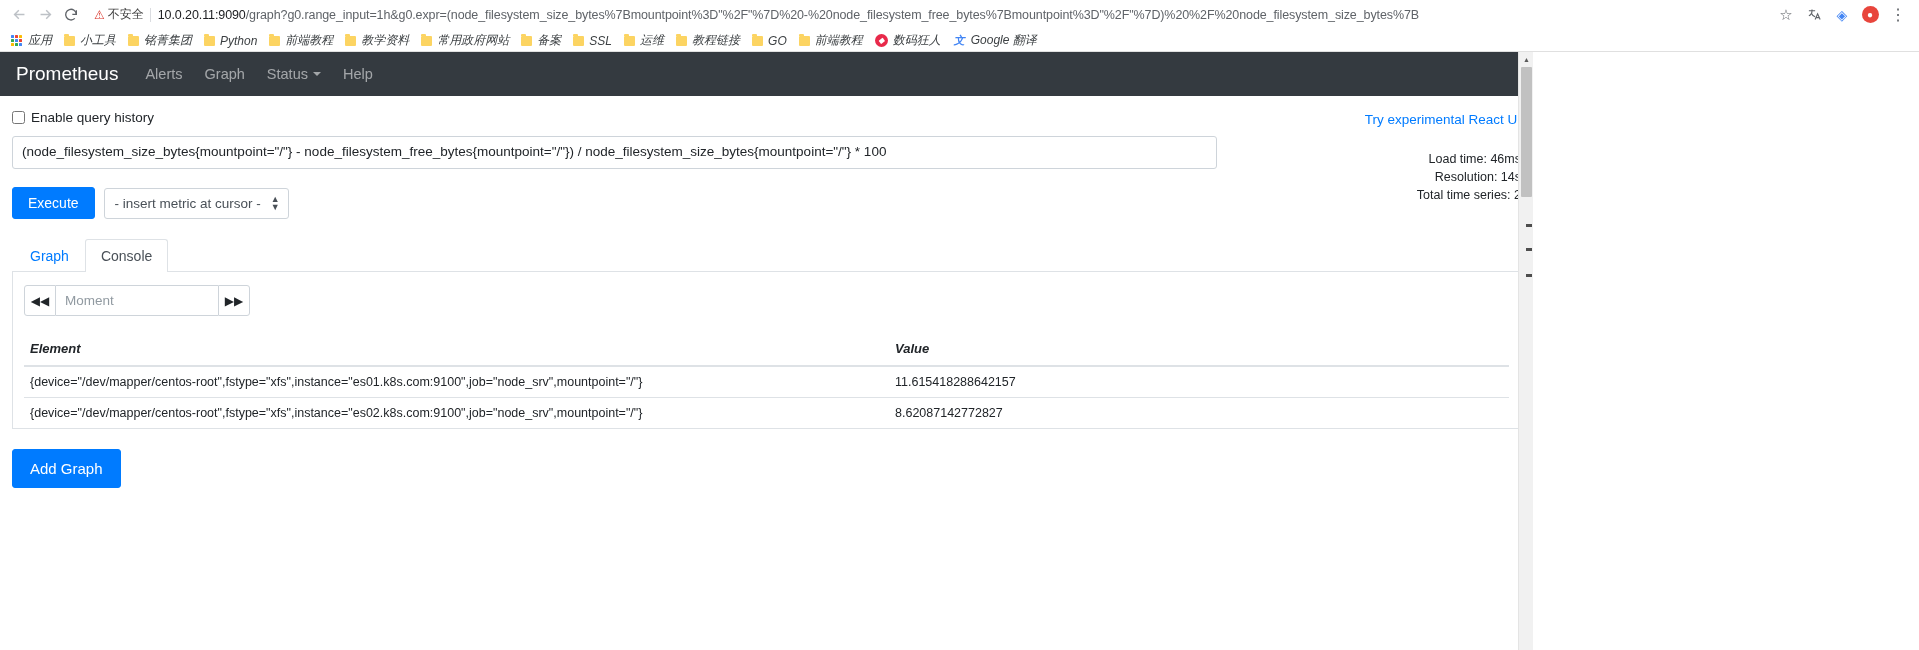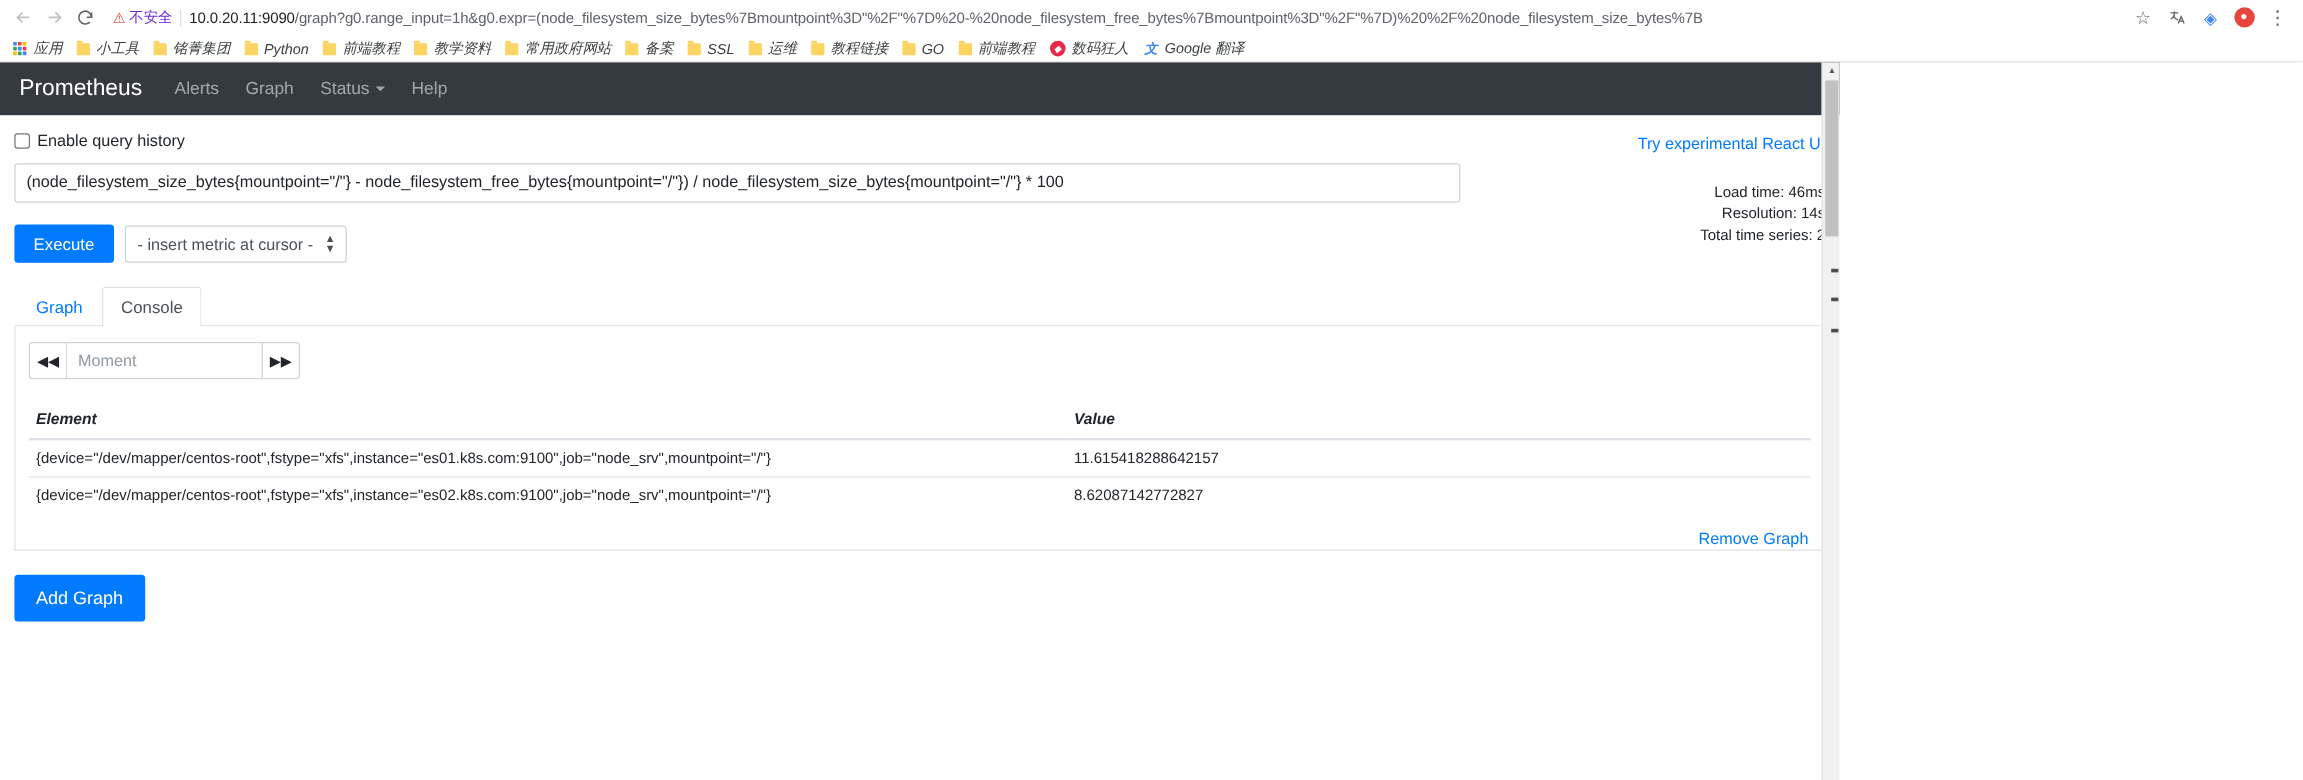--- a/index.html
+++ b/index.html
@@ -45,21 +45,21 @@
     overflow: hidden;
     min-width: 0;
   }
   .sec-warn {
     display: flex; align-items: center;
     gap: 3px;
     padding: 0 6px 0 4px;
     flex: 0 0 auto;
   }
   .sec-warn .tri { color: #d93025; font-size: 12px; line-height: 1; }
-  .sec-warn .txt { color: #6d28d9; font-size: 12px; }
+  .sec-warn .txt { color: #404040; font-size: 12px; }
   .url-sep {
     width: 1px; height: 14px; background: #dadce0; margin-right: 7px; flex: 0 0 auto;
   }
   .url-text {
     font-size: 12.5px;
     color: #202124;
     white-space: nowrap;
     overflow: hidden;
     flex: 1 1 auto;
     letter-spacing: -0.1px;
@@ -581,23 +581,20 @@
             <td>{device="/dev/mapper/centos-root",fstype="xfs",instance="es01.k8s.com:9100",job="node_srv",mountpoint="/"}</td>
             <td class="val-col">11.615418288642157</td>
           </tr>
           <tr>
             <td>{device="/dev/mapper/centos-root",fstype="xfs",instance="es02.k8s.com:9100",job="node_srv",mountpoint="/"}</td>
             <td class="val-col">8.62087142772827</td>
           </tr>
         </tbody>
       </table>
 
-      <div class="remove-row">
-        <a class="remove-link" href="#">Remove Graph</a>
-      </div>
     </div>
 
     <button class="btn-add">Add Graph</button>
   </div>
 
   <div class="vscroll">
     <div class="up">▲</div>
     <div class="thumb"></div>
     <div class="mark" style="top:172px"></div>
     <div class="mark" style="top:196px"></div>

